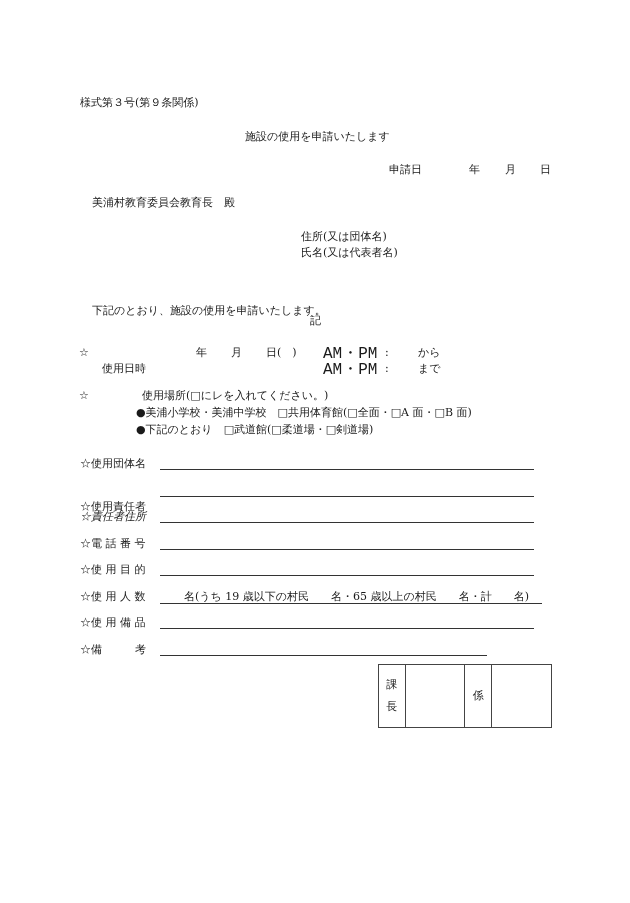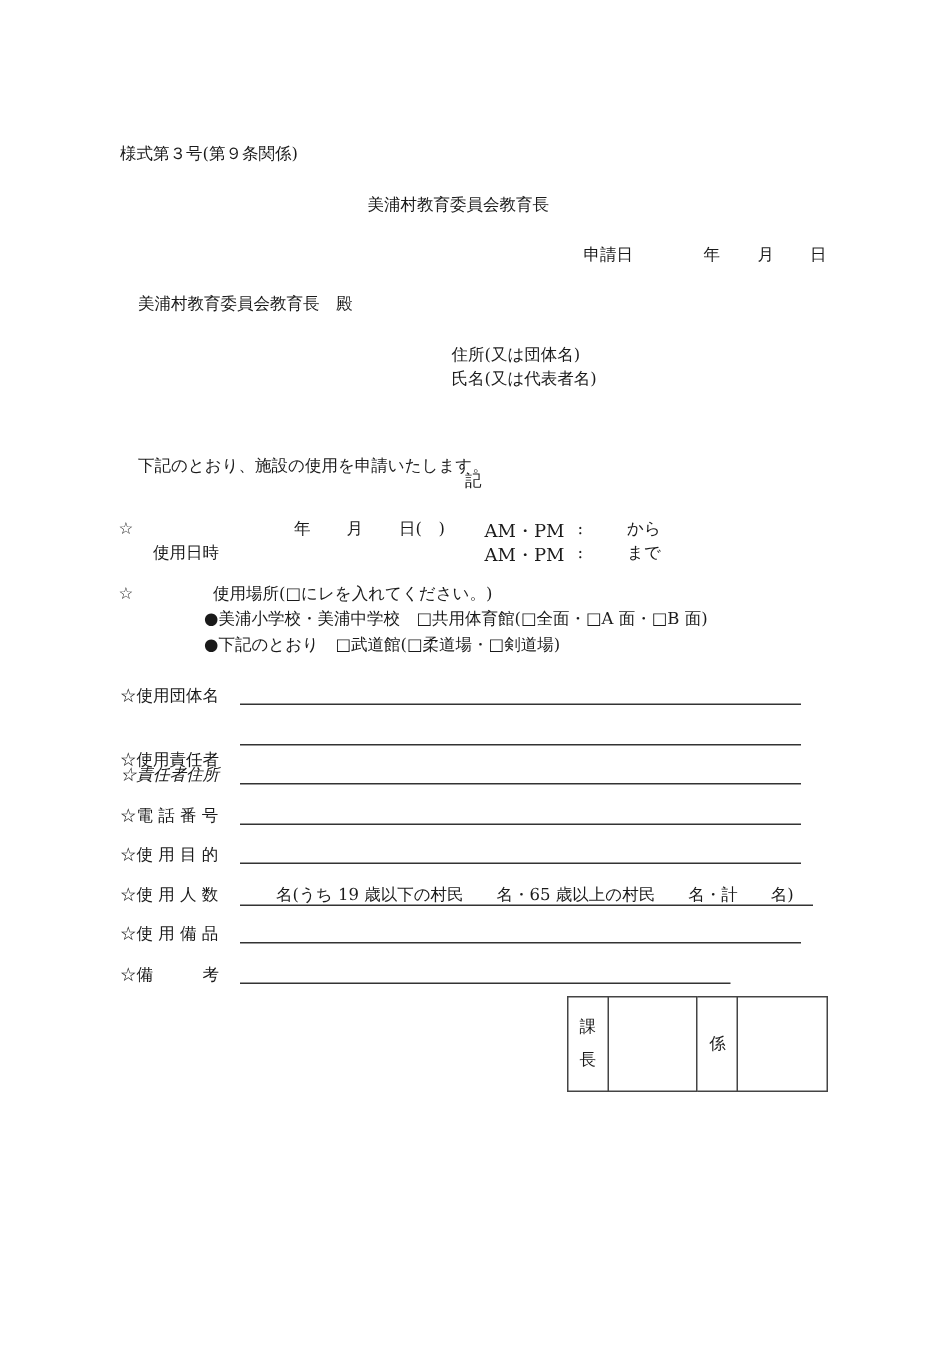--- a/index.html
+++ b/index.html
@@ -3,31 +3,31 @@
   <meta charset="utf-8">
   <style>
     html, body { margin: 0; padding: 0; background: #ffffff; }
     body {
       width: 630px; height: 903px; position: relative; overflow: hidden;
       font-family: "DejaVu Serif", "Liberation Serif", serif;
       color: #1a1a1a; font-size: 11px;
     }
     .abs { position: absolute; white-space: nowrap; line-height: 14px; }
     .uline { position: absolute; height: 1px; background: #333; }
-    .small { font-size: 12px; }
+    .small { font-size: 16px; font-family: Liberation Mono, monospace; }
     .stamp-table { position: absolute; left: 378px; top: 664px; width: 174px; height: 64px; border-collapse: collapse; }
     .stamp-table td { border: 1px solid #444; padding: 0; vertical-align: middle; text-align: center; }
     .stamp-label { font-size: 11px; line-height: 22px; }
   </style>
 </head>
 <body>
 
 <div class="abs" style="left:80px; top:96px;">様式第３号(第９条関係)</div>
 
-<div class="abs" style="left:245px; top:130px;">美浦村教育委員会教育長</div>
+<div class="abs" style="left:245px; top:130px;">施設の使用を申請いたします</div>
 
 <div>
   <div class="abs" style="left:389px; top:163px;">申請日</div>
   <div class="abs" style="left:469px; top:163px;">年</div>
   <div class="abs" style="left:505px; top:163px;">月</div>
   <div class="abs" style="left:540px; top:163px;">日</div>
 </div>
 
 <div class="abs" style="left:92px; top:196px;">美浦村教育委員会教育長　殿</div>
 

